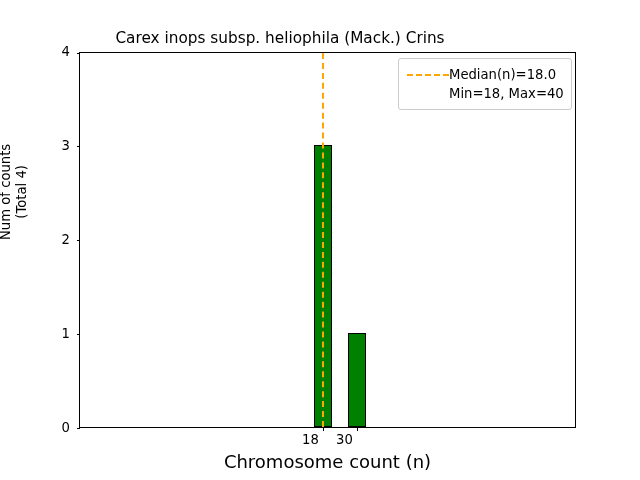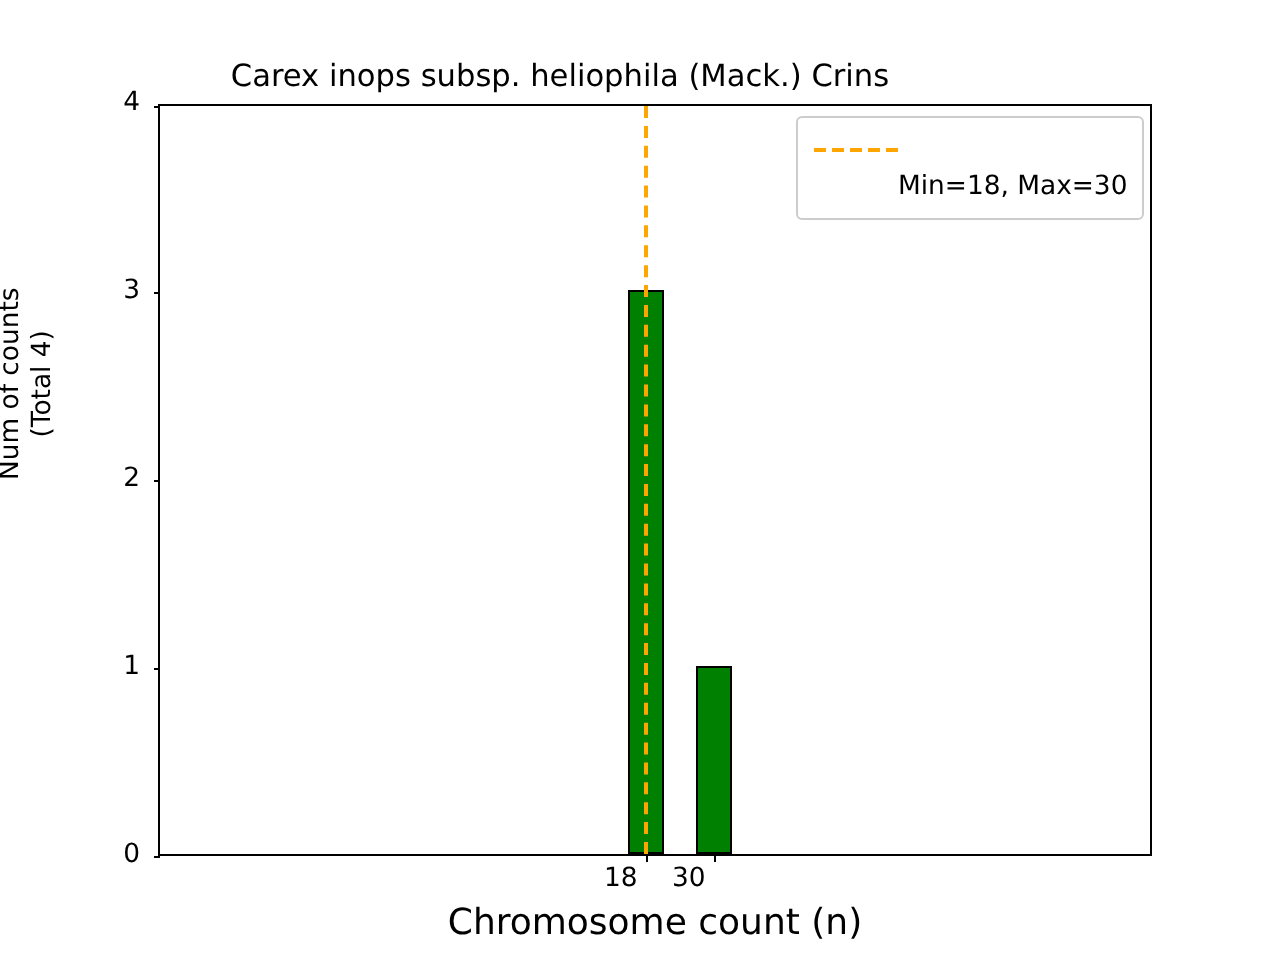--- a/index.html
+++ b/index.html
@@ -212,22 +212,23 @@
 
       <div id="median-line" style="left:242px;"></div>
     </div>
   </div>
 
   <div id="legend">
     <div class="legend-row legend-row-1">
       <span class="legend-swatch-cell">
         <span class="legend-swatch"></span>
       </span>
+      <span class="legend-text">Median(n)=18.0</span>
     </div>
     <div class="legend-row legend-row-2">
       <span class="legend-swatch-cell">
         <span class="legend-swatch"></span>
       </span>
-      <span class="legend-text">Min=18, Max=30</span>
+      <span class="legend-text">Min=18, Max=40</span>
     </div>
   </div>
 
 </div>
 
 </body></html>

